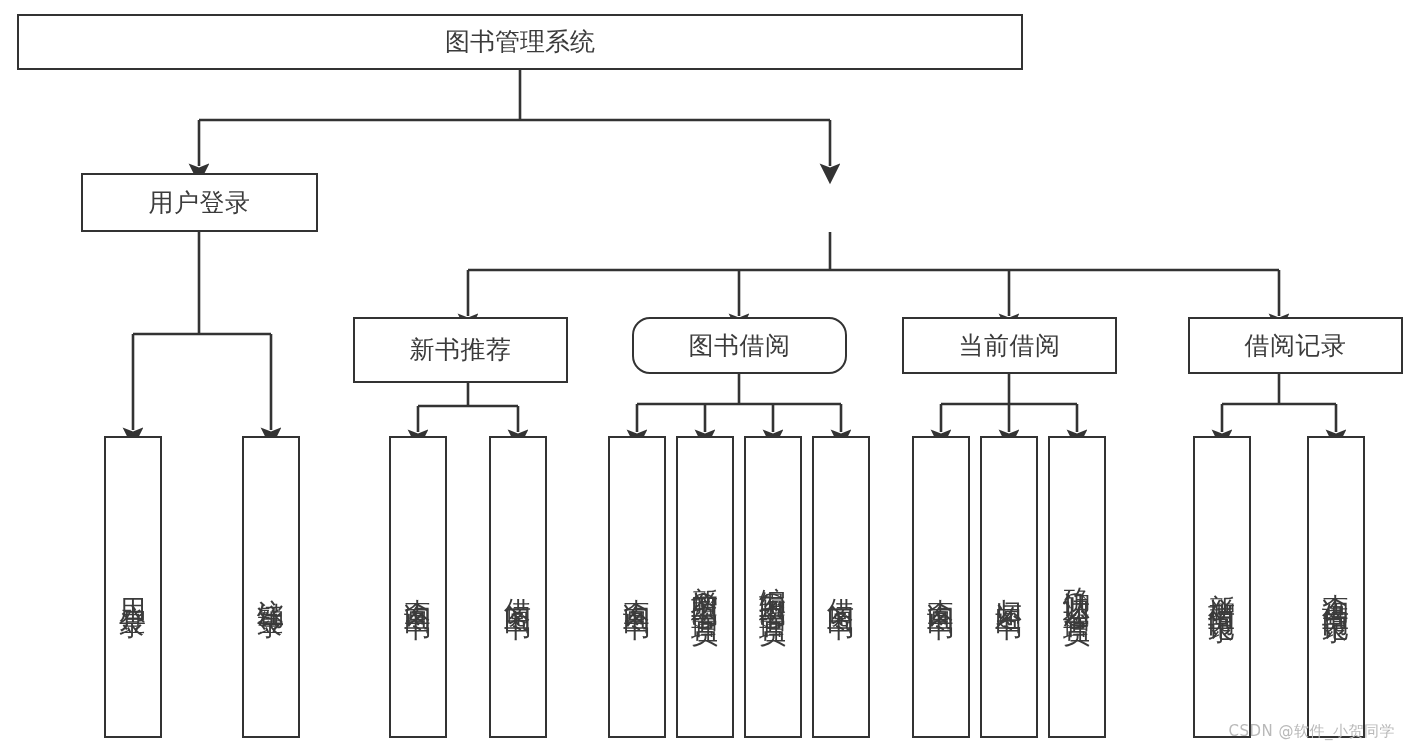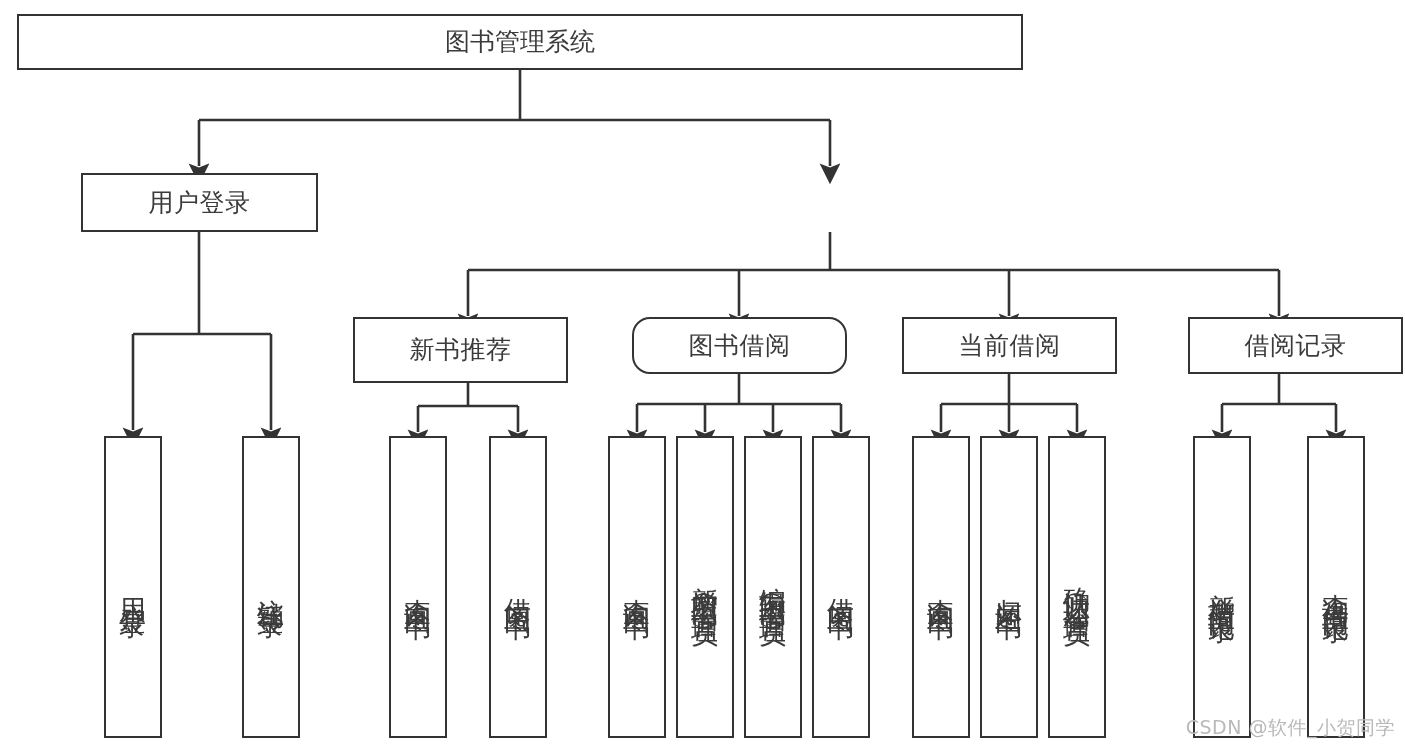--- a/index.html
+++ b/index.html
@@ -58,21 +58,21 @@
   }
   .node.v .vlabel {
     writing-mode: vertical-rl;
     text-orientation: upright;
     display: block;
   }
   #watermark {
     position: absolute;
     right: 10px;
     bottom: 6px;
-    font-size: 19px;
+    font-size: 15px;
     color: #b9b9b9;
     z-index: 5;
     white-space: nowrap;
     letter-spacing: 0.5px;
   }
 </style>
 </head>
 <body>
 
 <div id="canvas">

